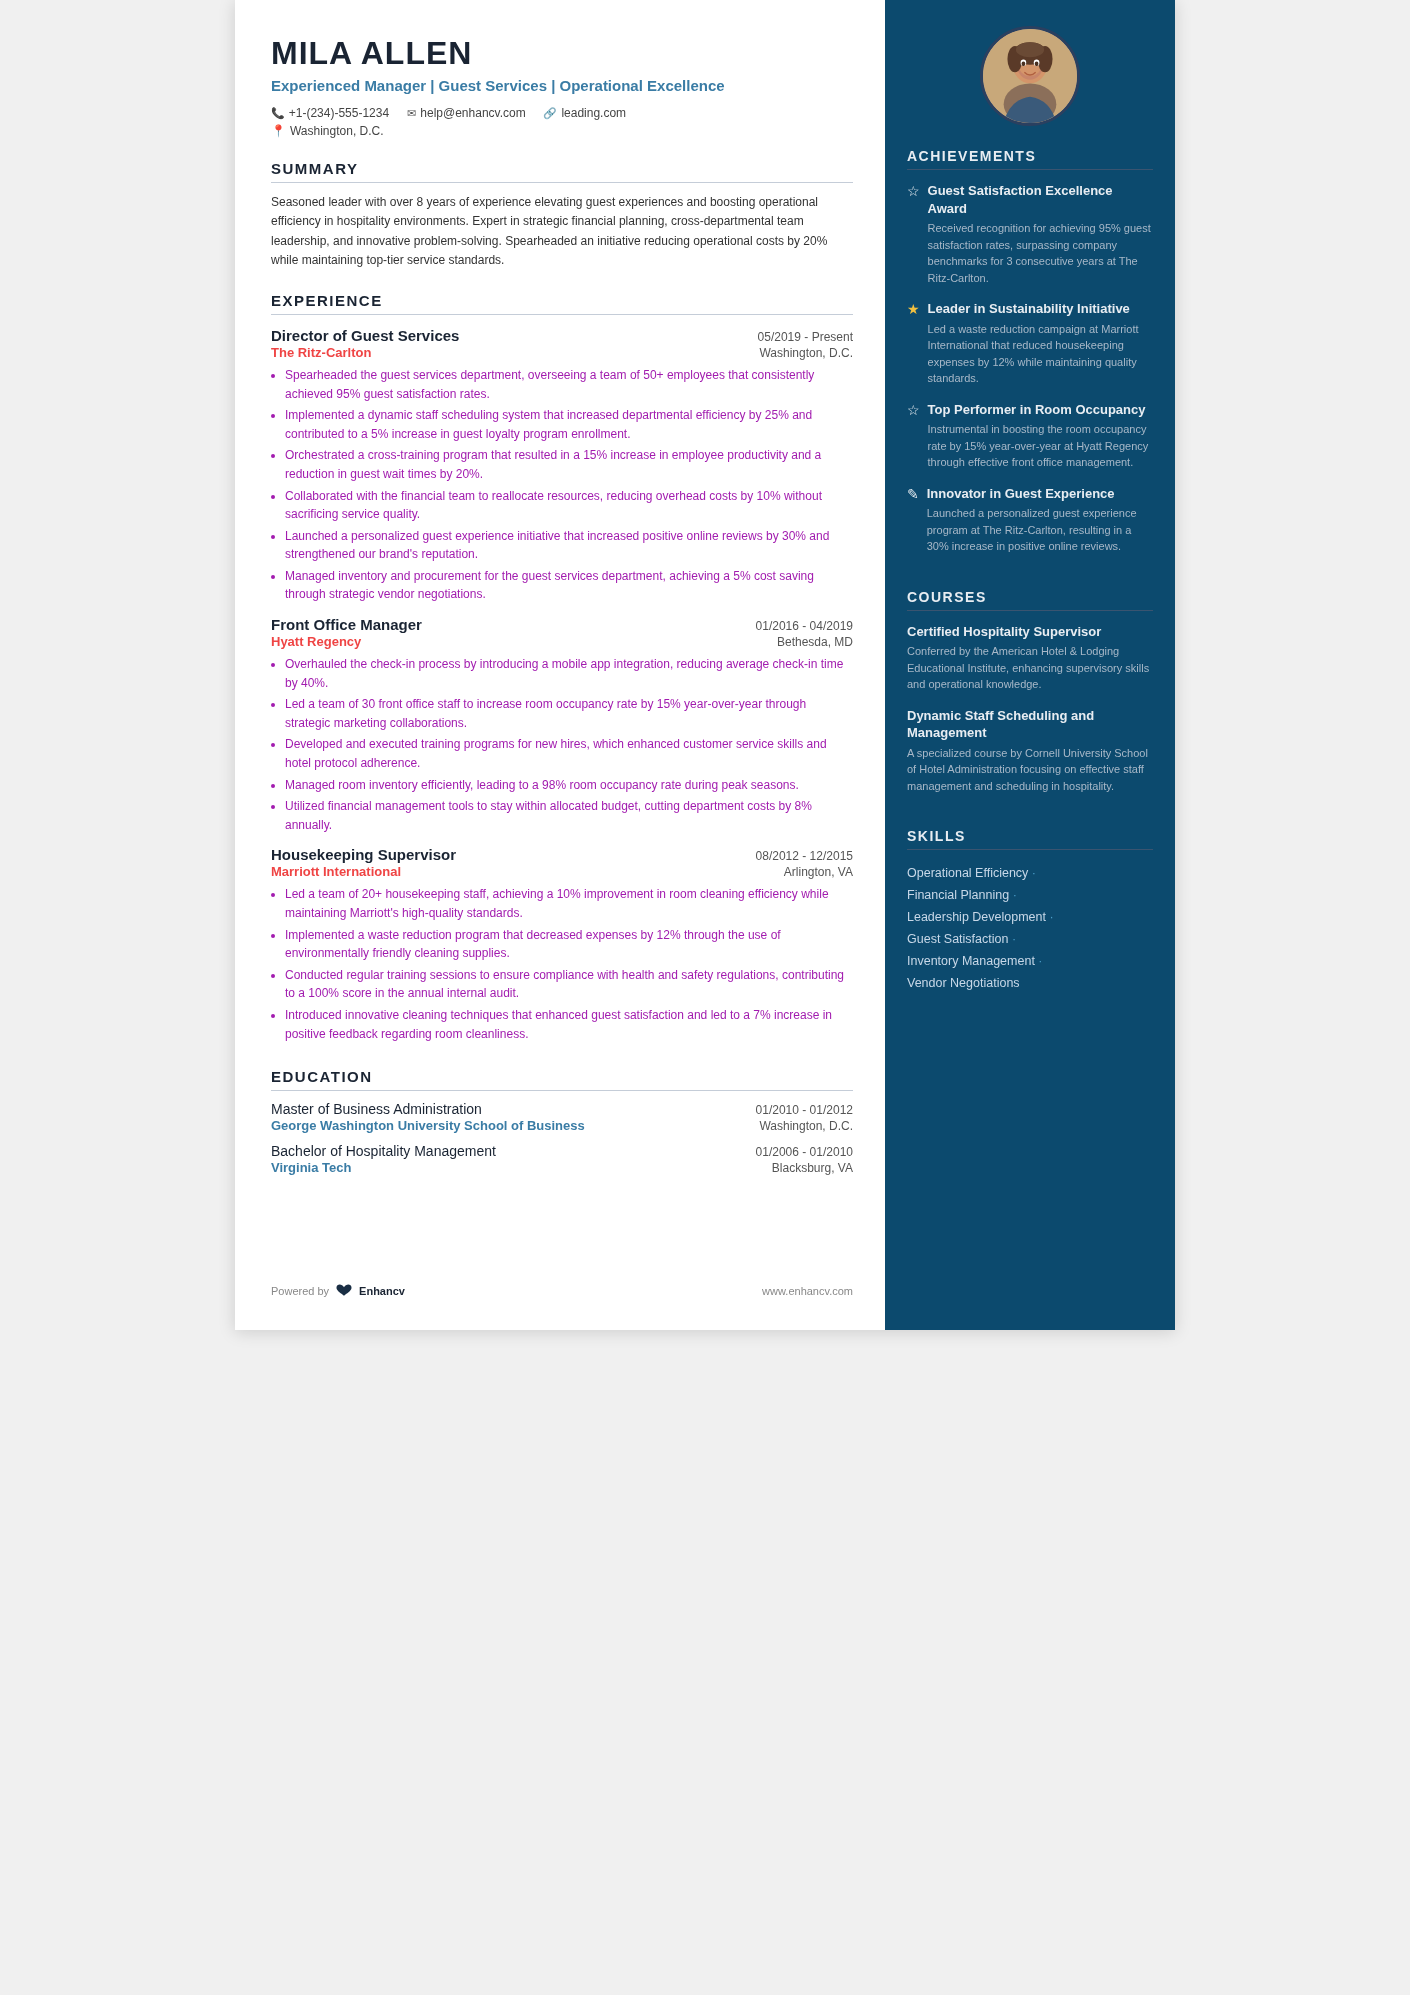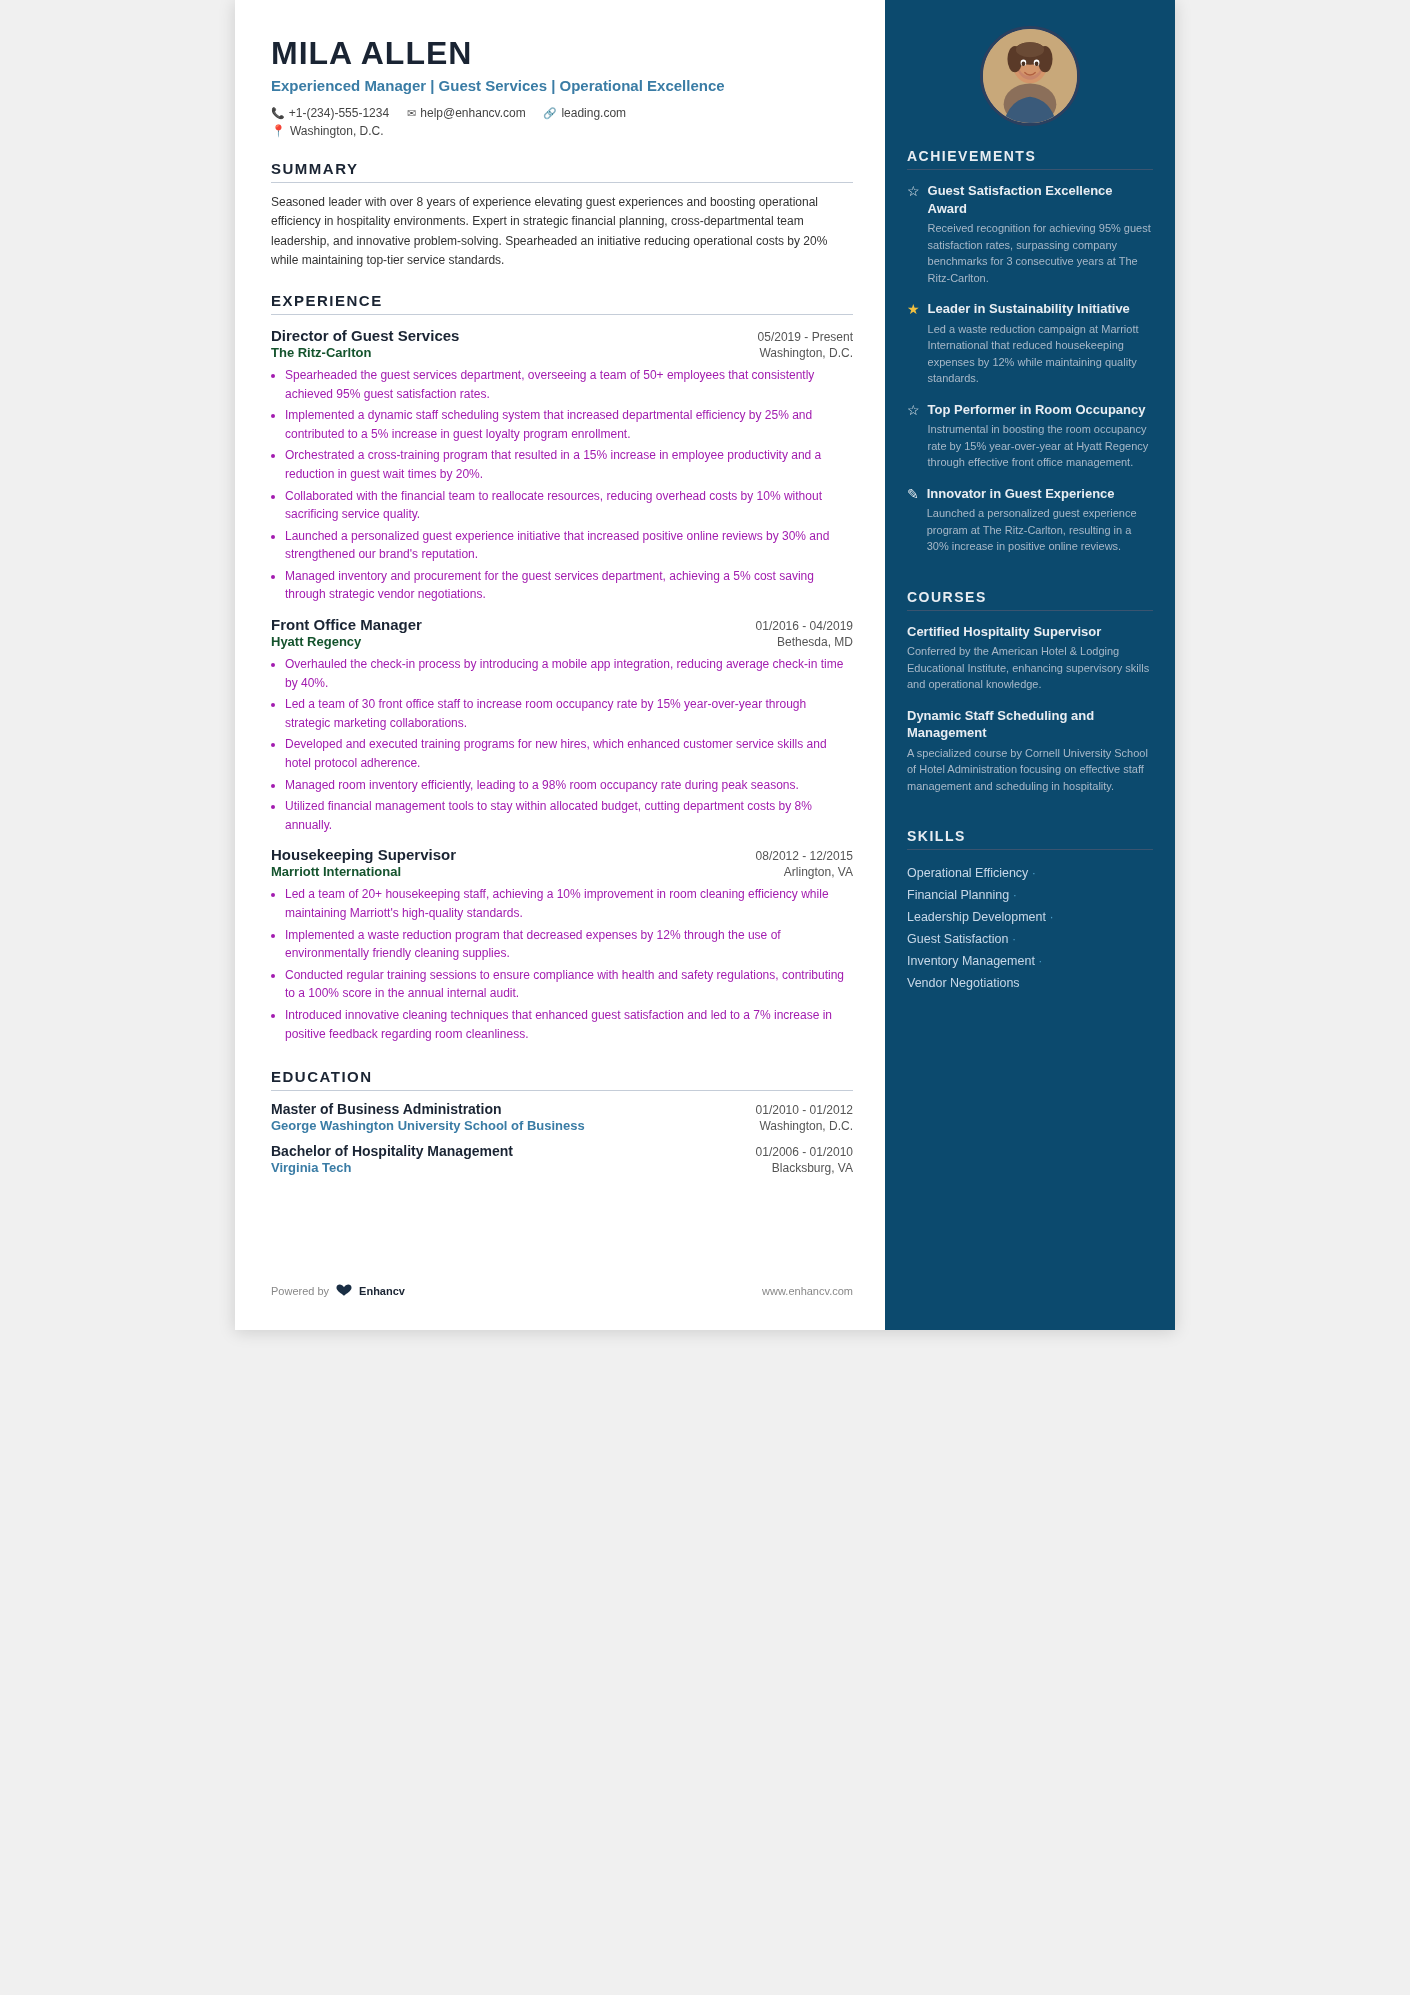--- a/index.html
+++ b/index.html
@@ -108,21 +108,21 @@
     }
     .company-row {
       display: flex;
       justify-content: space-between;
       align-items: baseline;
       margin-top: 1px;
     }
     .company-name {
       font-size: 13px;
       font-weight: 600;
-      color: #14532d;
+      color: #ef4444;
     }
     .company-location {
       font-size: 12px;
       color: #555;
     }
     .job-bullets {
       margin-top: 6px;
       padding-left: 14px;
     }
     .job-bullets li {
@@ -133,21 +133,21 @@
     }
     
     .edu-header {
       display: flex;
       justify-content: space-between;
       align-items: baseline;
       margin-top: 10px;
     }
     .edu-degree {
       font-size: 14px;
-      font-weight: 700;
+      font-weight: 400;
       color: #1a2433;
     }
     .edu-date {
       font-size: 12px;
       color: #555;
     }
     .edu-school {
       font-size: 13px;
       font-weight: 600;
       color: #3a7ca5;

